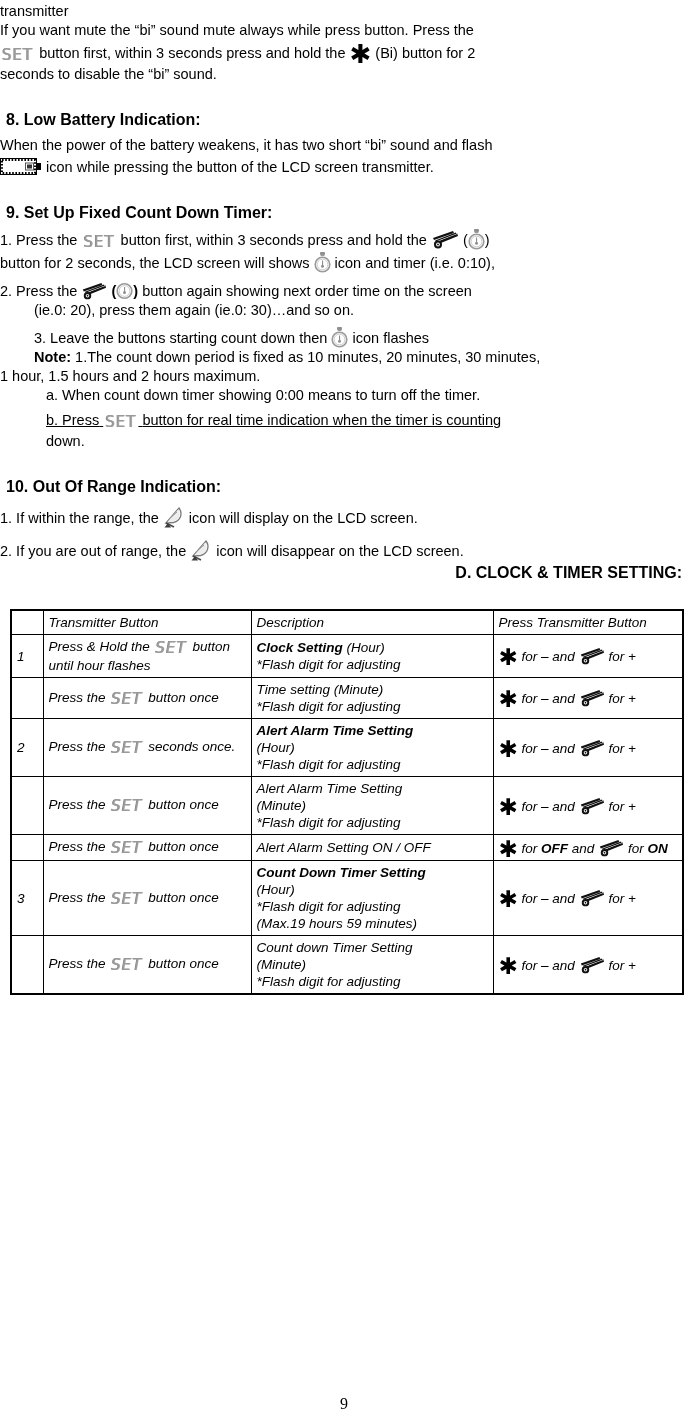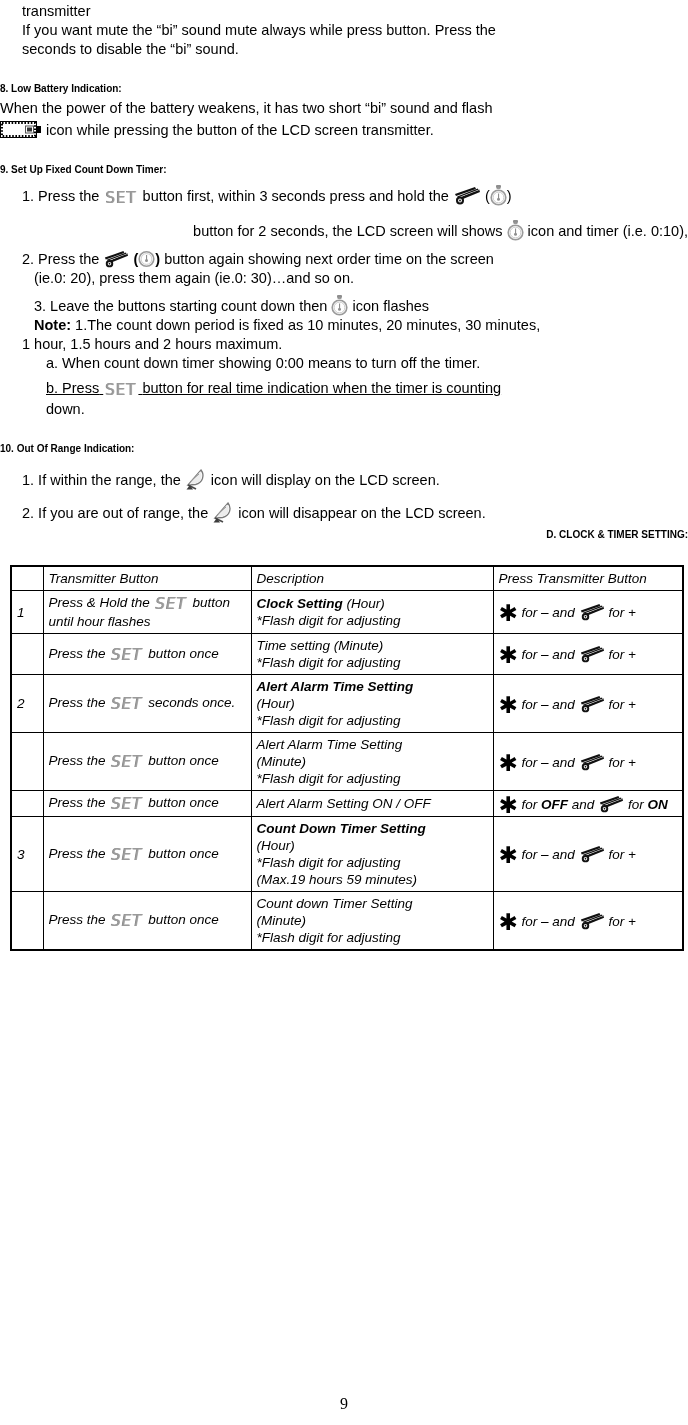--- a/index.html
+++ b/index.html
@@ -19,27 +19,27 @@
     position: relative;
     width: 688px;
     height: 1425px;
     padding: 0;
     box-sizing: border-box;
   }
   .body-text {
     font-size: 14.5px;
     line-height: 19px;
   }
-  .indent1 { padding-left: 22px; }
+  .indent1 { }
   .indent2 { padding-left: 34px; }
   .indent3 { padding-left: 46px; }
   h2.sec {
-    font-size: 10px;
+    font-size: 16px;
     font-weight: bold;
-    margin: 0;
+    margin: 6px;
     line-height: 20px;
   }
   .gap-lg { height: 20px; }
   .row-line { margin: 0; }
 
   
   .set-glyph {
     font-family: "DejaVu Sans", sans-serif;
     font-size: 15px;
     letter-spacing: 1px;
@@ -103,20 +103,26 @@
   .b { font-weight: bold; }
 </style>
 </head>
 <body>
 
 <div class="page">
 
   <div class="body-text indent1" style="padding-top:2px;">
     <div class="row-line">transmitter</div>
     <div class="row-line">If you want mute the “bi” sound mute always while press button. Press the</div>
+    <div class="row-line" style="margin-top:4px;">
+      <span class="set-glyph">SET</span>
+      <span>button first, within 3 seconds press and hold the</span>
+      <span class="bi-glyph">✱</span>
+      <span class="b" style="font-weight:normal;">(Bi) button for 2</span>
+    </div>
     <div class="row-line">seconds to disable the “bi” sound.</div>
   </div>
 
   <div class="gap-lg"></div>
 
   <h2 class="sec">8. Low Battery Indication:</h2>
   <div class="body-text">
     <div class="row-line">When the power of the battery weakens, it has two short “bi” sound and flash</div>
     <div class="row-line" style="margin-top:3px;">
       <span class="icon-inline batt">
@@ -159,21 +165,21 @@
           <rect x="6" y="0" width="5" height="3" rx="1" fill="#8e8e8e"></rect>
           <path d="M8.5 2 L6 4 L11 4 Z" fill="#9a9a9a"></path>
           <circle cx="8.5" cy="12.5" r="7.3" fill="none" stroke="#9a9a9a" stroke-width="1.6"></circle>
           <circle cx="8.5" cy="12.5" r="5.4" fill="none" stroke="#c3c3c3" stroke-width="0.9"></circle>
           <rect x="8" y="8.5" width="1.1" height="5" fill="#8e8e8e"></rect>
           <circle cx="8.5" cy="14.2" r="1.5" fill="#8e8e8e"></circle>
         </svg>
       </span><span>)</span>
     </div>
 
-    <div class="row-line" style="margin-top:12px;text-align:right;">
+    <div class="row-line" style="margin-top:0;">
       <span>button for 2 seconds, the LCD screen will shows</span>
       <span class="icon-inline watch">
         <svg viewBox="0 0 17 21" width="17" height="21" aria-hidden="true">
           <rect x="6" y="0" width="5" height="3" rx="1" fill="#8e8e8e"></rect>
           <path d="M8.5 2 L6 4 L11 4 Z" fill="#9a9a9a"></path>
           <circle cx="8.5" cy="12.5" r="7.3" fill="none" stroke="#9a9a9a" stroke-width="1.6"></circle>
           <circle cx="8.5" cy="12.5" r="5.4" fill="none" stroke="#c3c3c3" stroke-width="0.9"></circle>
           <rect x="8" y="8.5" width="1.1" height="5" fill="#8e8e8e"></rect>
           <circle cx="8.5" cy="14.2" r="1.5" fill="#8e8e8e"></circle>
         </svg>

